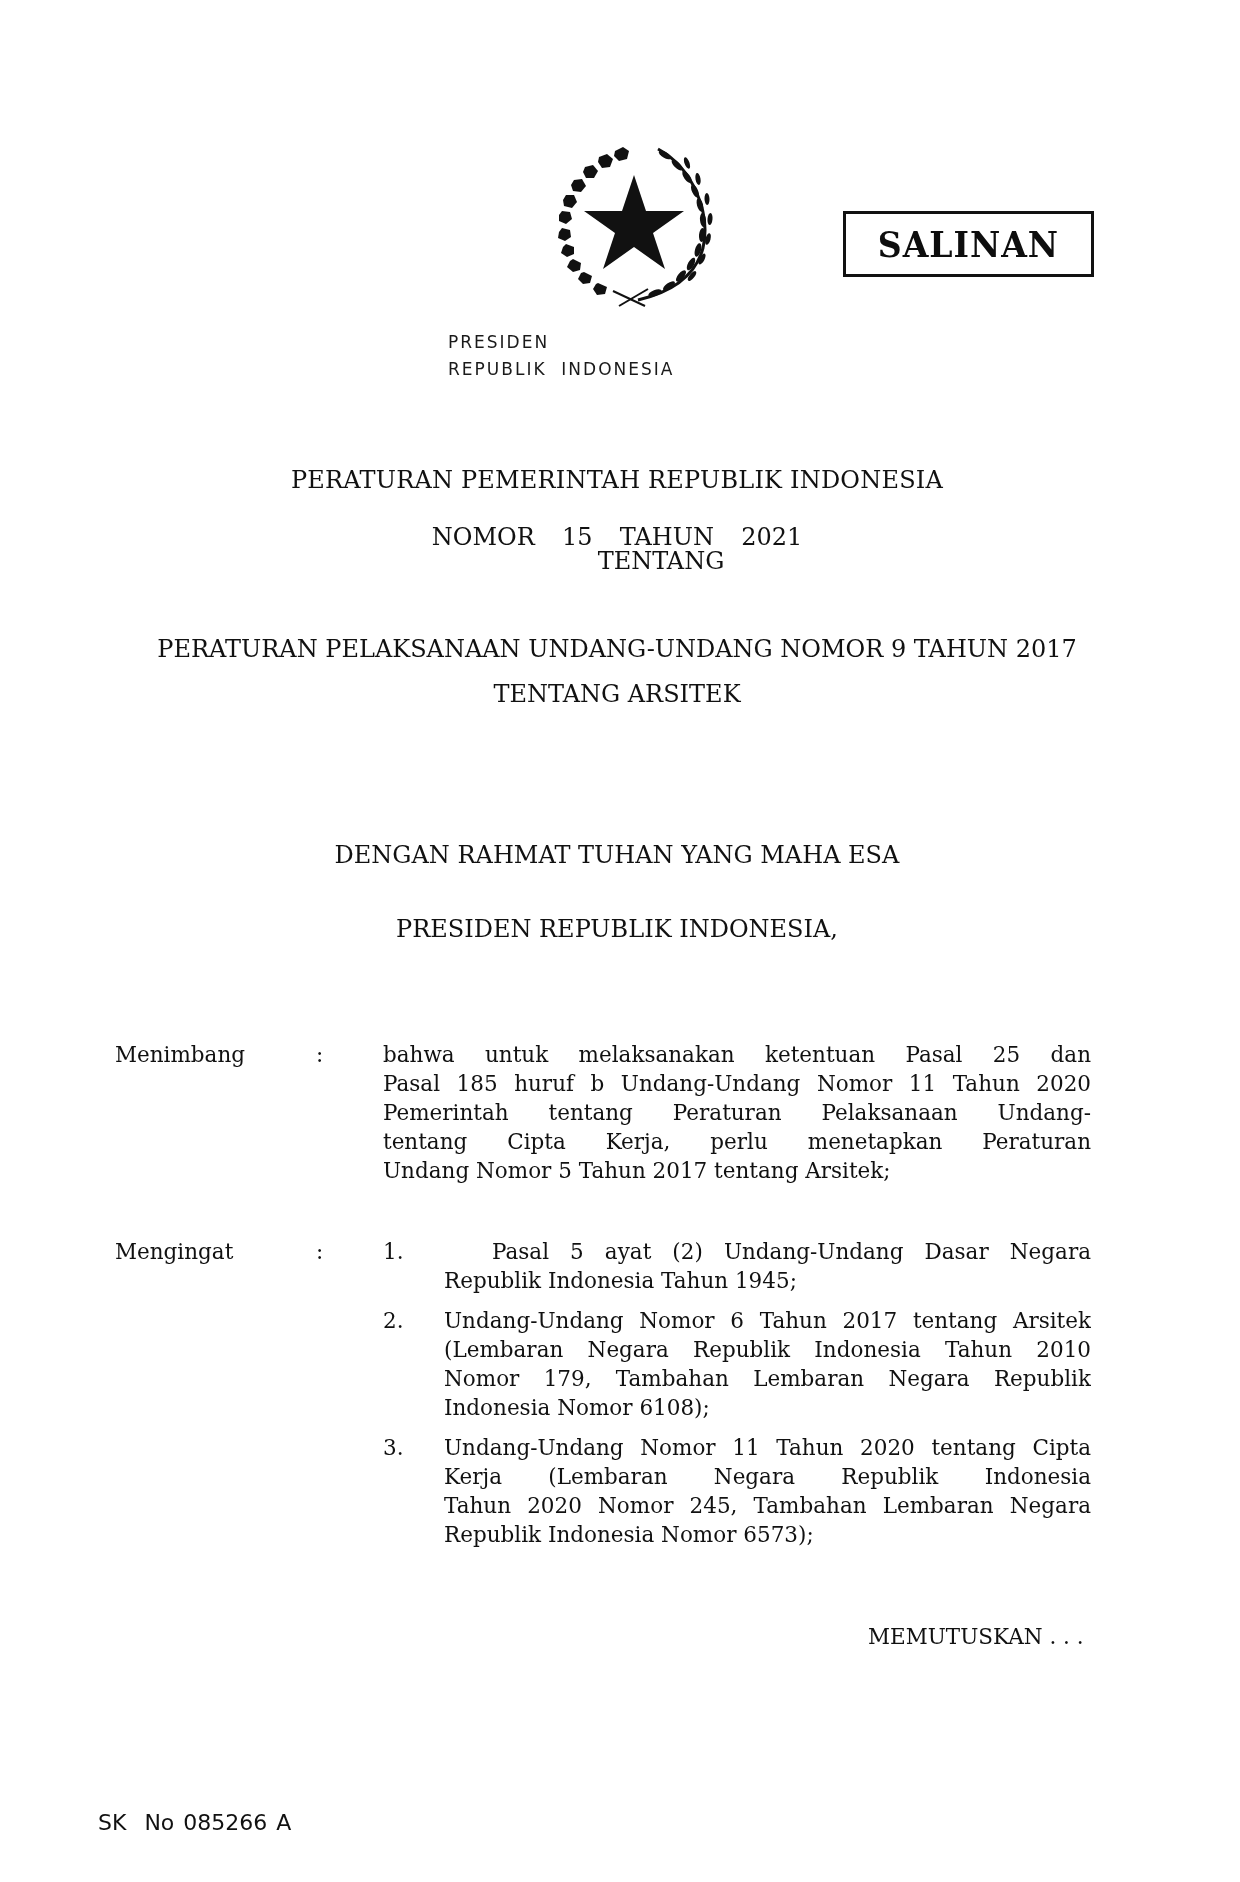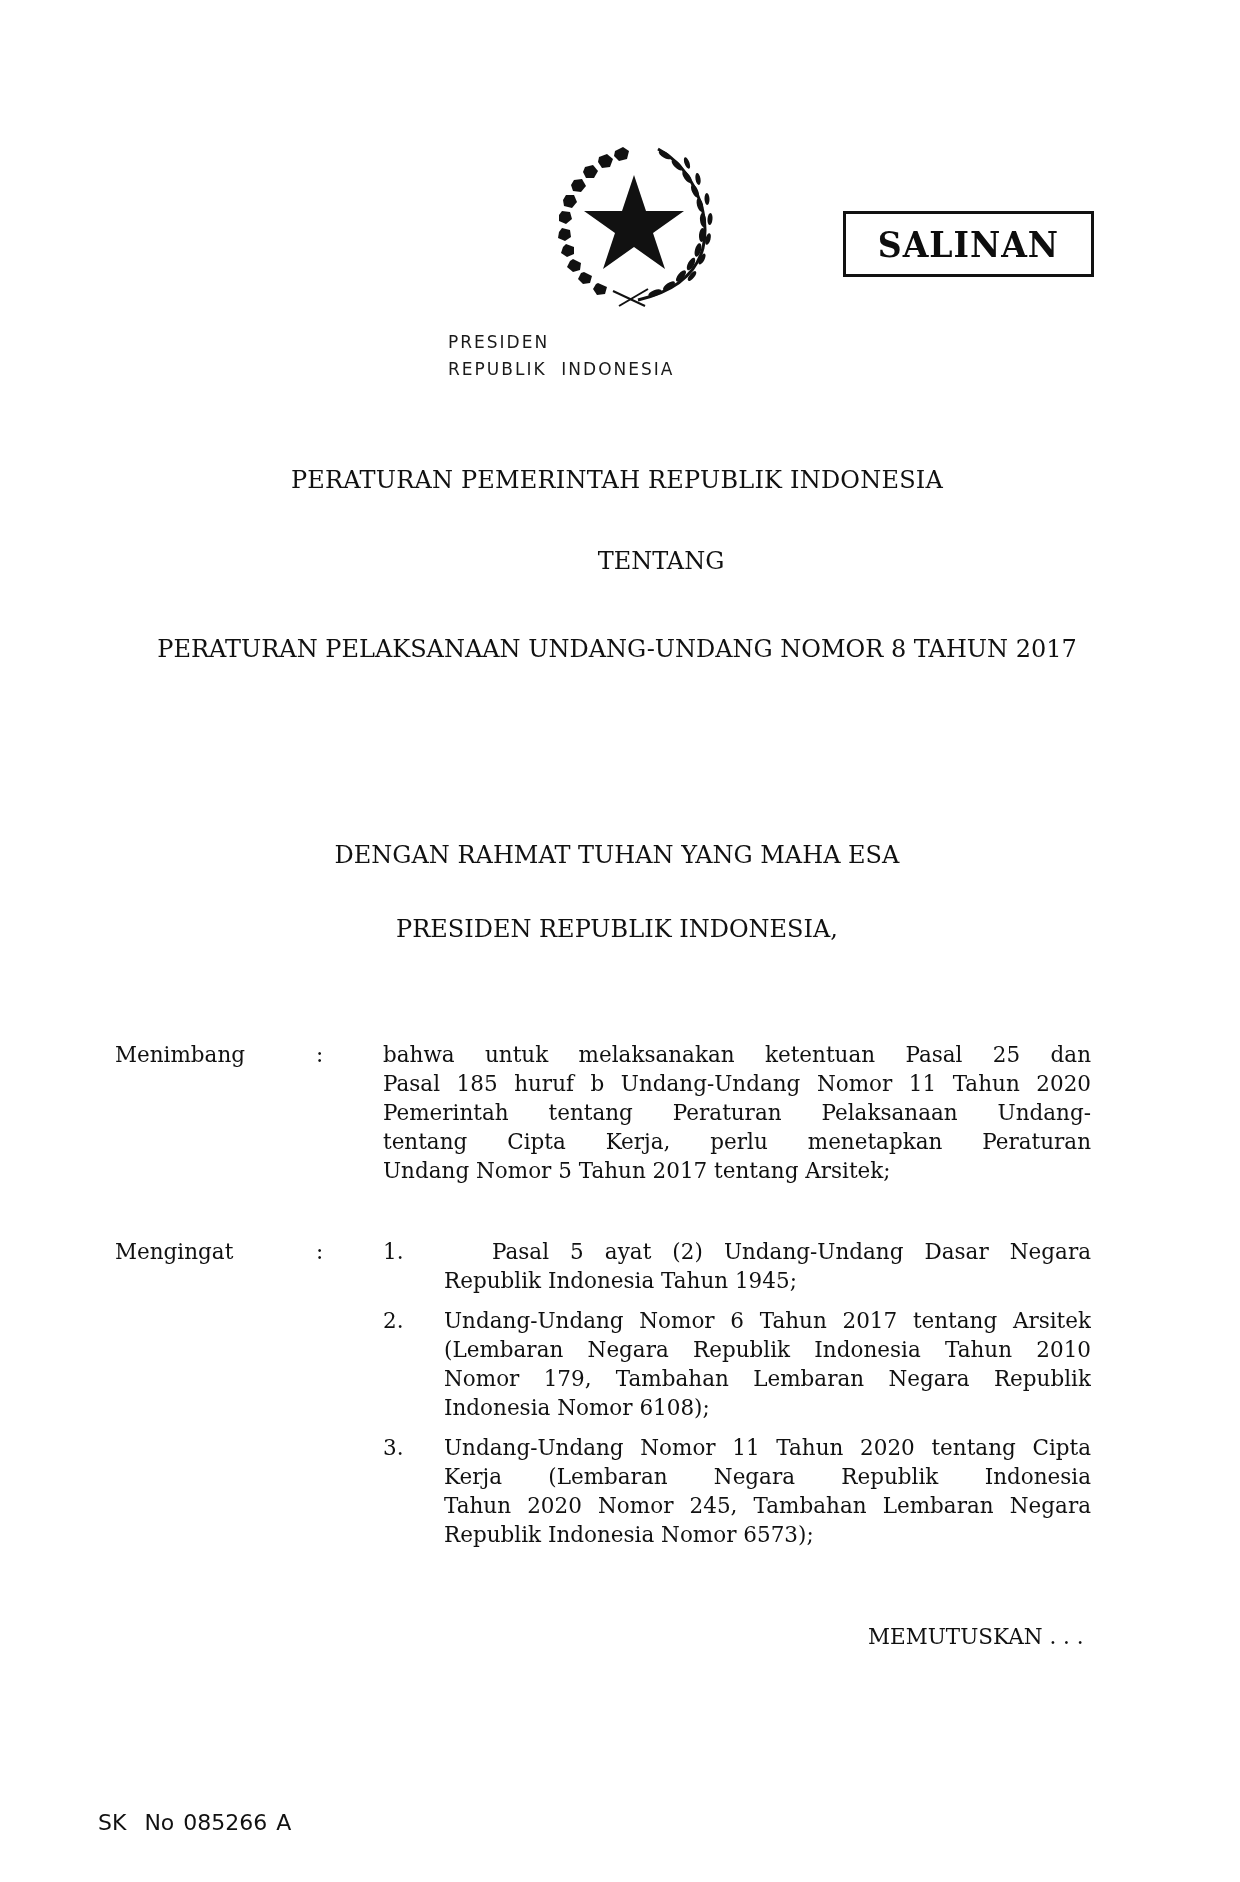--- a/index.html
+++ b/index.html
@@ -227,22 +227,24 @@
     </svg>
   </div>
   <div class="emblem-caption cap-1">PRESIDEN</div>
   <div class="emblem-caption cap-2" style="white-space:pre;">REPUBLIK  INDONESIA</div>
 
   <div class="stamp">
     <span>SALINAN</span>
   </div>
 
   <div class="center-line t1">PERATURAN PEMERINTAH REPUBLIK INDONESIA</div>
+  <div class="center-line t2" style="white-space:pre;">NOMOR  15  TAHUN  2021</div>
   <div class="center-line t3">TENTANG</div>
-  <div class="center-line t4">PERATURAN PELAKSANAAN UNDANG-UNDANG NOMOR 8 TAHUN 2017</div>
+  <div class="center-line t4">PERATURAN PELAKSANAAN UNDANG-UNDANG NOMOR 9 TAHUN 2017</div>
+  <div class="center-line t5">TENTANG ARSITEK</div>
 
   <div class="center-line t6">DENGAN RAHMAT TUHAN YANG MAHA ESA</div>
   <div class="center-line t7">PRESIDEN REPUBLIK INDONESIA,</div>
 
   <div class="label menimbang-label">Menimbang</div>
   <div class="colon menimbang-colon">:</div>
   <div class="body-block menimbang-body">
     <span class="just-line" style="white-space: normal; overflow: hidden;">bahwa untuk melaksanakan ketentuan Pasal 25 dan</span>
     <span class="just-line" style="white-space: normal; overflow: hidden;">Pasal 185 huruf b Undang-Undang Nomor 11 Tahun 2020</span>
     <span class="just-line" style="white-space: normal; overflow: hidden;">Pemerintah tentang Peraturan Pelaksanaan Undang-</span>

